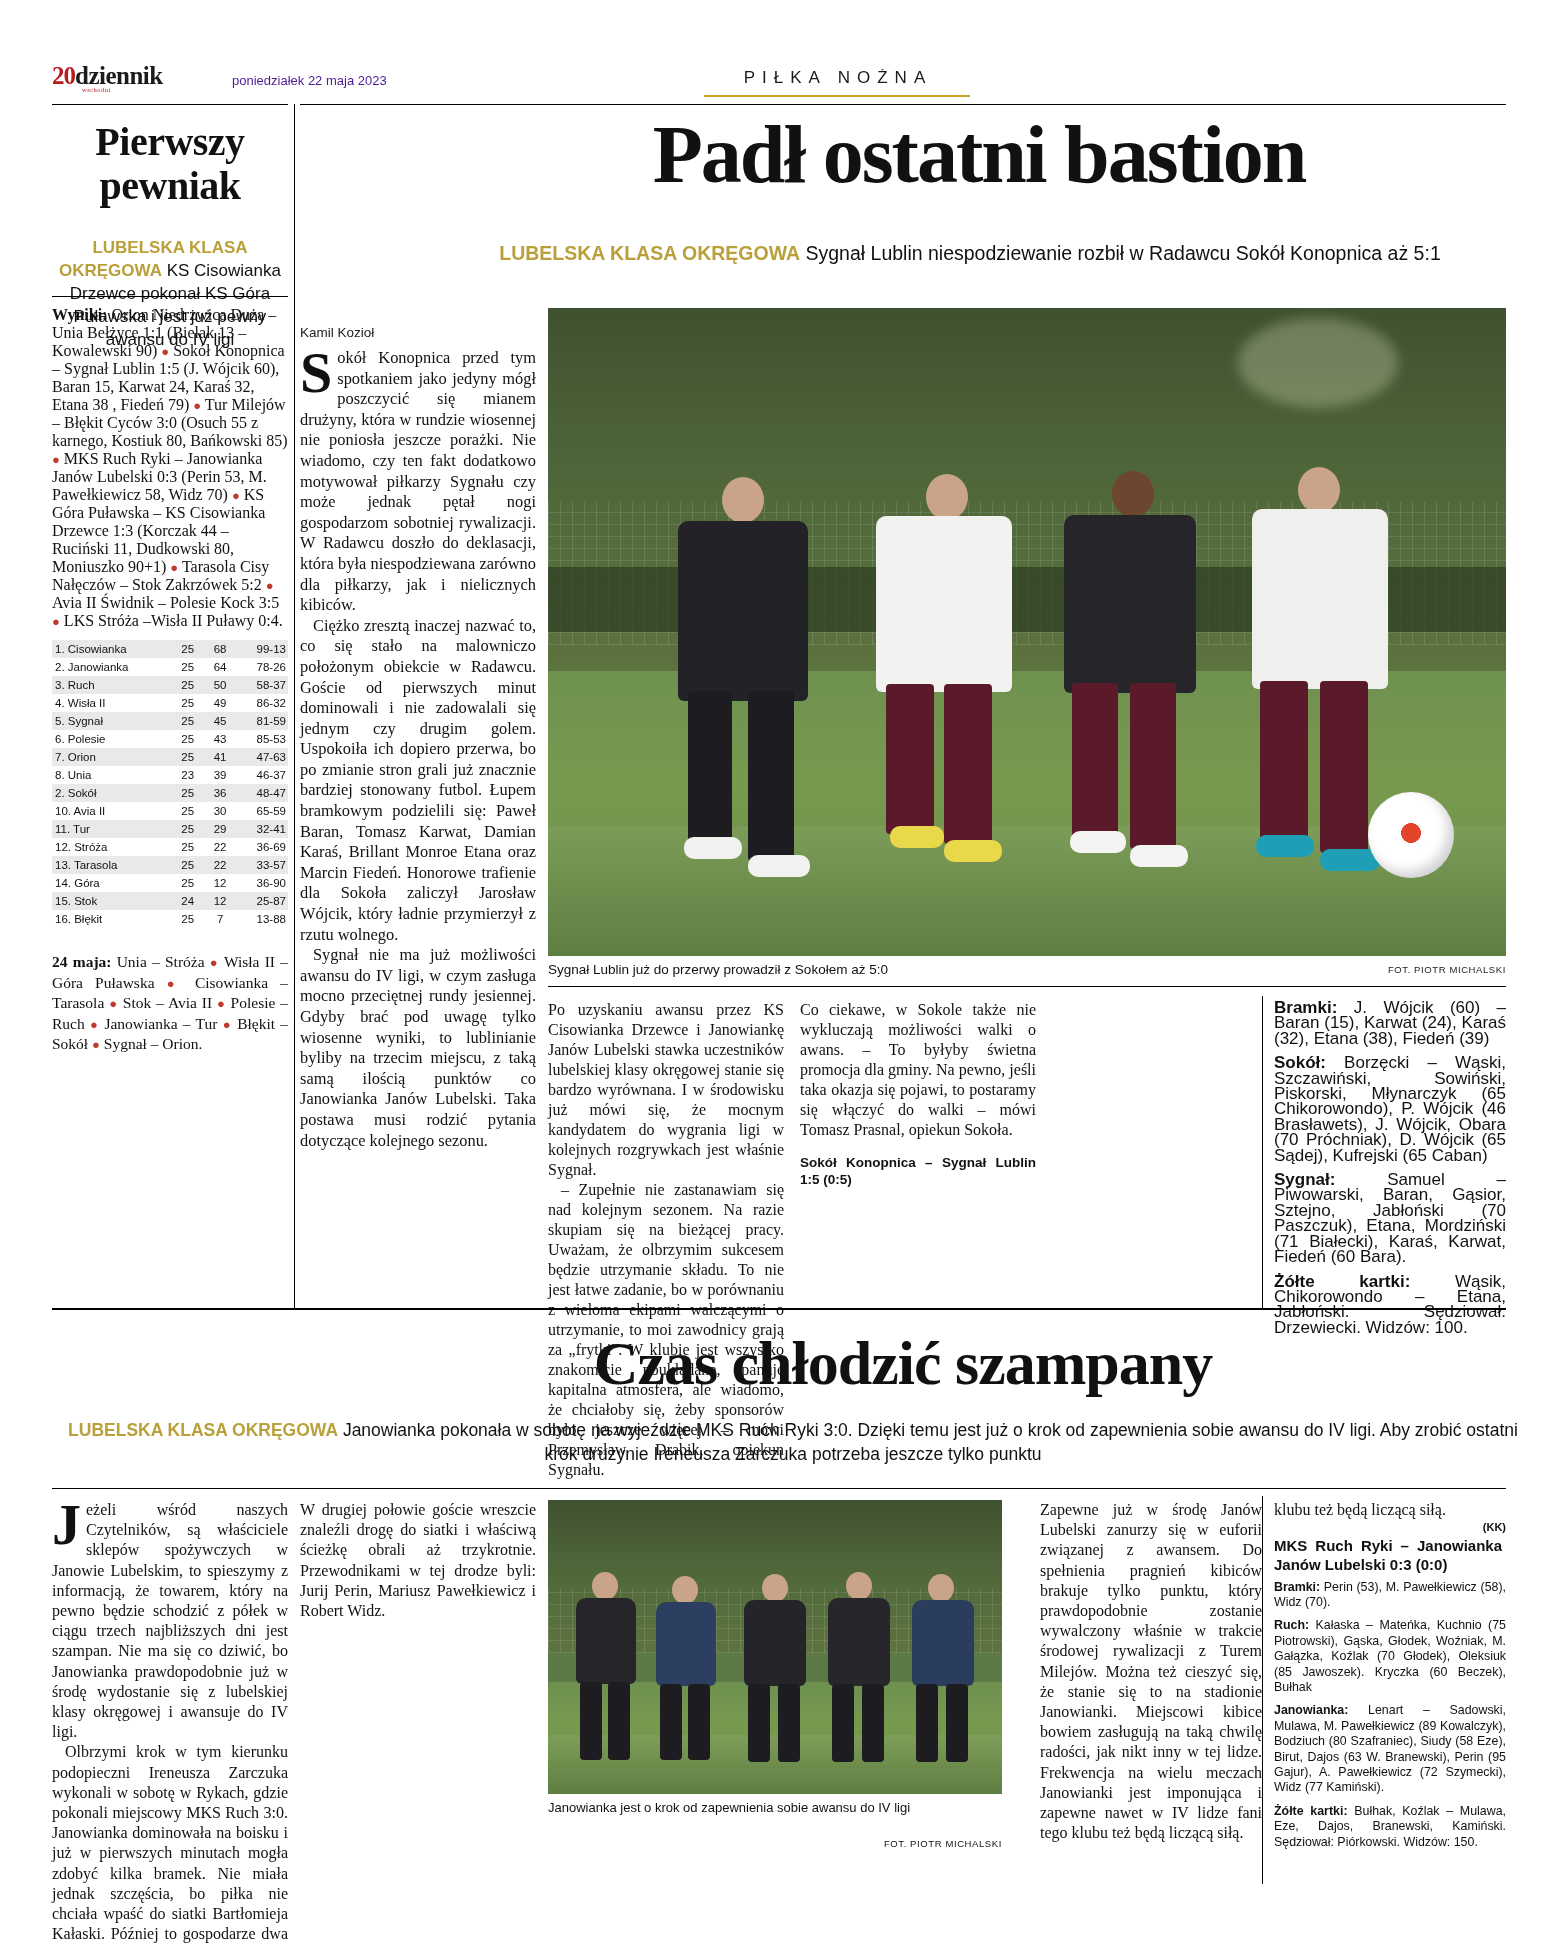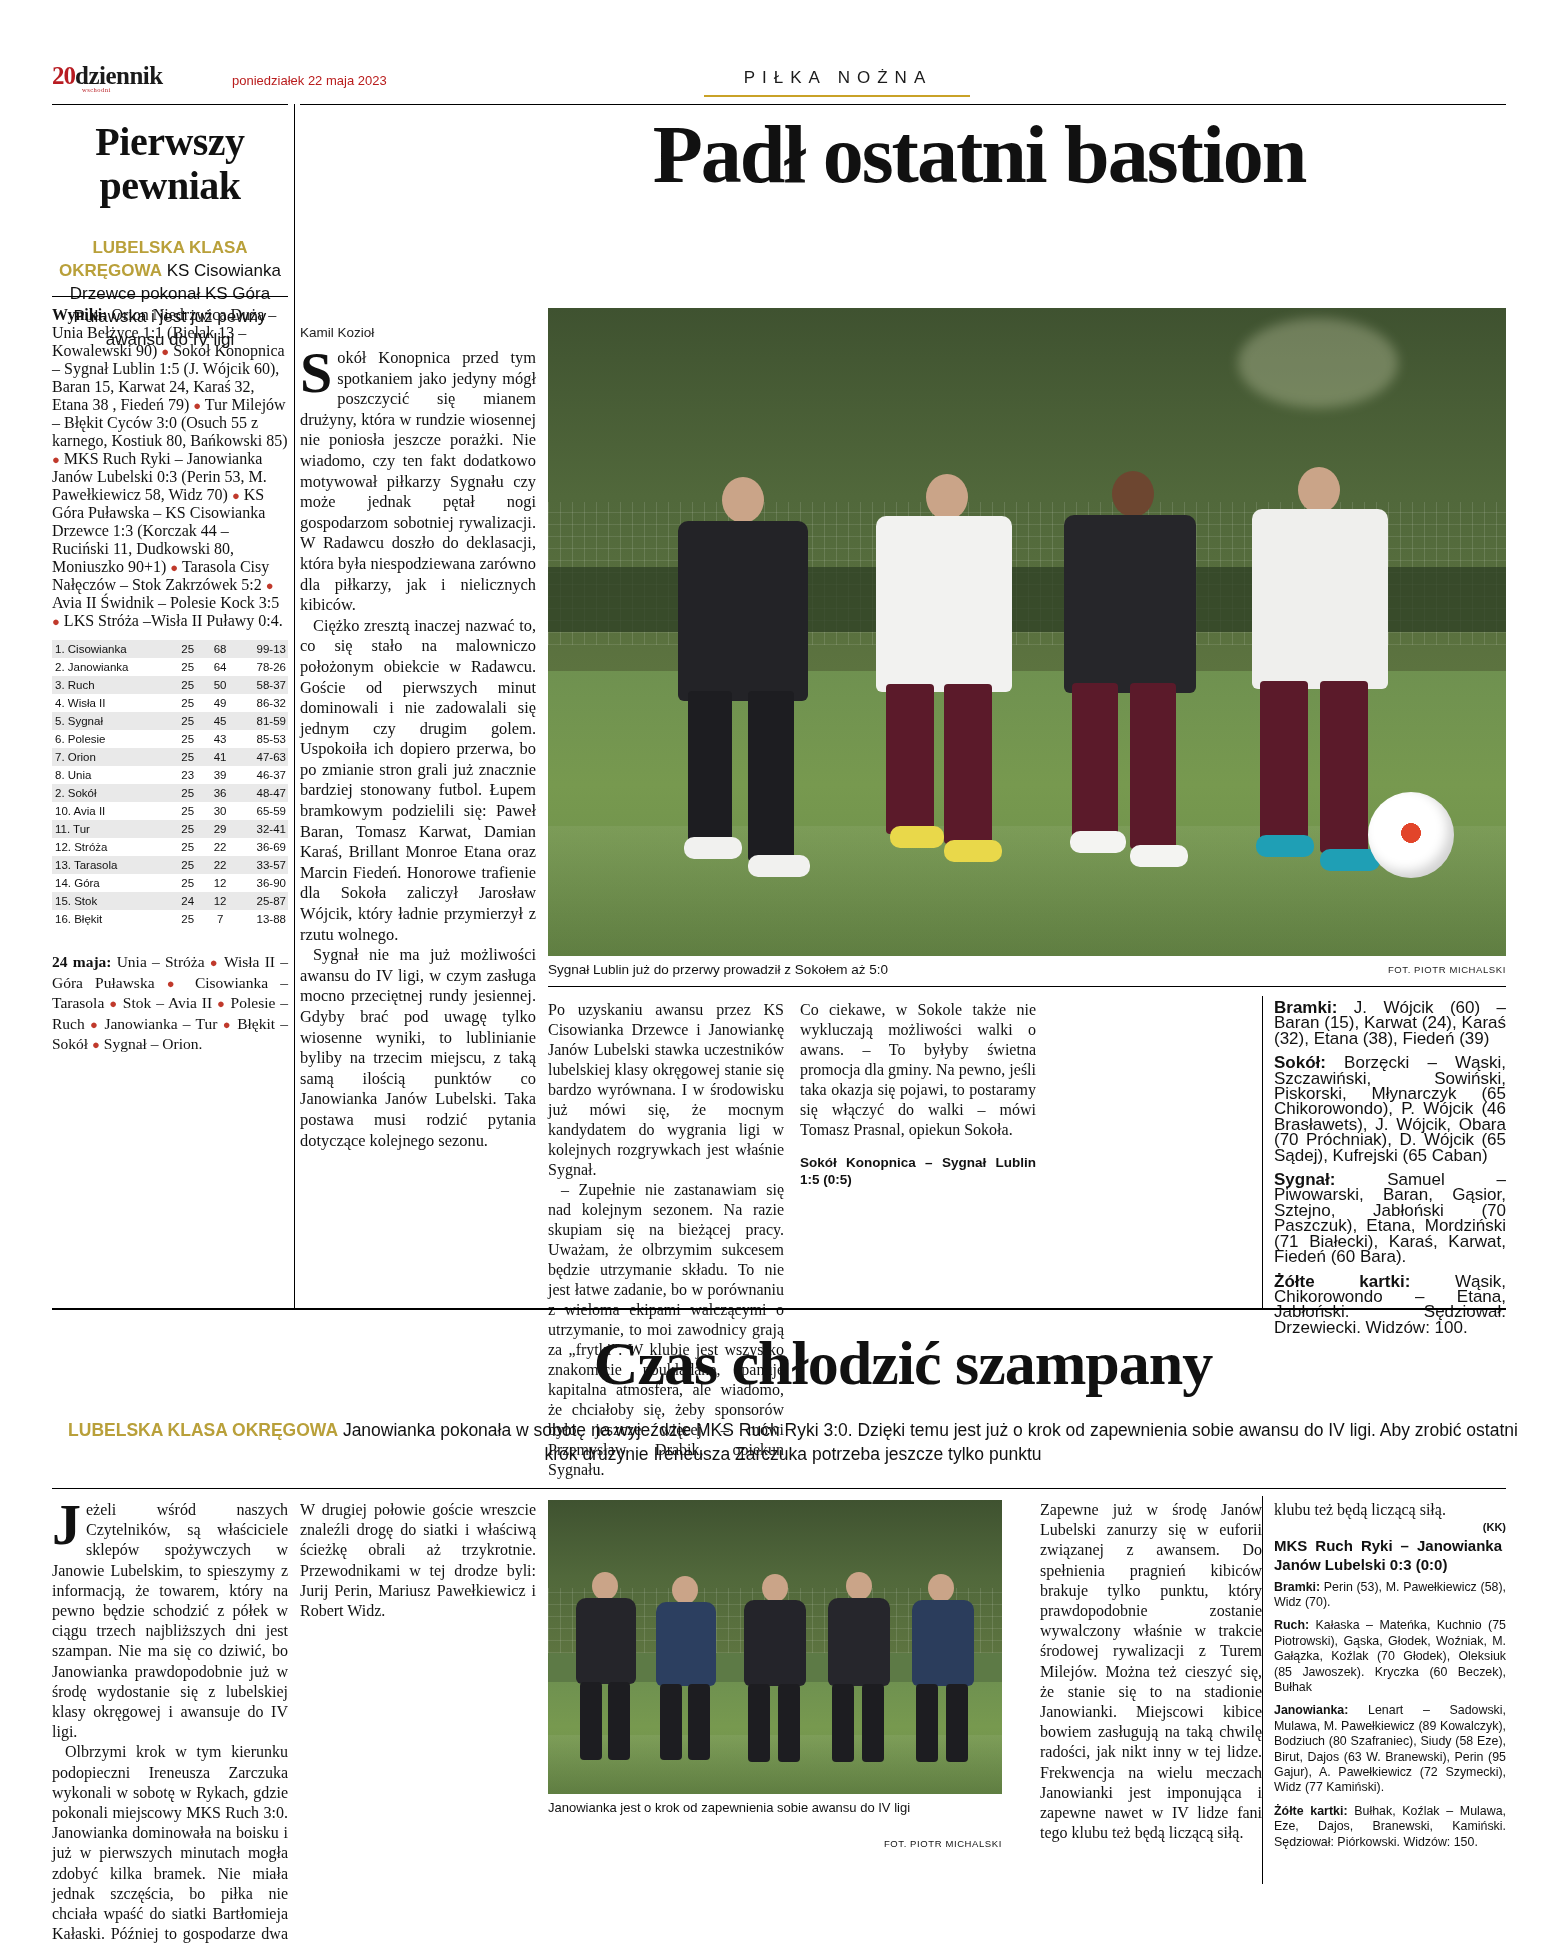--- a/index.html
+++ b/index.html
@@ -5,21 +5,21 @@
   html,body{margin:0;padding:0;background:#fff;}
   body{width:1558px;height:1947px;font-family:"Liberation Serif",serif;color:#111;position:relative;}
   .page{position:relative;width:1558px;height:1947px;padding:0;box-sizing:border-box;}
 
   
   .masthead{position:absolute;left:52px;top:62px;width:1454px;height:34px;}
   .logo{position:absolute;left:0;top:0;display:flex;align-items:baseline;}
   .logo .num{font-family:"Liberation Serif",serif;font-weight:bold;font-size:25px;color:#b81c22;letter-spacing:-1px;}
   .logo .word{font-family:"Liberation Serif",serif;font-weight:bold;font-size:25px;color:#1b1b1b;letter-spacing:-.5px;}
   .logo .sub{position:absolute;left:30px;top:24px;font-size:6.5px;color:#b81c22;letter-spacing:.5px;}
-  .datestamp{position:absolute;left:180px;top:11px;font-family:"Liberation Sans",sans-serif;font-size:13px;color:#b91c1c;}
+  .datestamp{position:absolute;left:180px;top:11px;font-family:"Liberation Sans",sans-serif;font-size:13px;color:#4c1d95;}
   .section-kicker{position:absolute;left:636px;top:6px;width:300px;text-align:center;font-family:"Liberation Sans",sans-serif;font-size:17px;letter-spacing:7px;color:#1b1b1b;}
   .kicker-rule{position:absolute;left:652px;top:33px;width:266px;height:2px;background:#c9a227;}
 
   
   .rail{position:absolute;left:52px;top:120px;width:236px;}
   .rail h2{font-family:"Liberation Serif",serif;font-weight:bold;font-size:40px;line-height:44px;text-align:center;margin:0 0 28px 0;letter-spacing:-.5px;}
   .rail .lead{font-family:"Liberation Sans",sans-serif;font-size:17px;line-height:23px;text-align:center;margin:0 0 10px 0;}
   .rail .lead b.badge{color:#b9a03a;font-weight:bold;}
   .bullet{color:#c0392b;font-size:13px;}
 
@@ -224,20 +224,23 @@
           </tr>
         </tbody>
     </table>
 
     <div class="nextfix">
       <b>24 maja:</b><span> Unia – Stróża <span class="bullet">●</span> Wisła II – Góra Puławska <span class="bullet">●</span> Cisowianka – Tarasola <span class="bullet">●</span> Stok – Avia II <span class="bullet">●</span> Polesie – Ruch <span class="bullet">●</span> Janowianka – Tur <span class="bullet">●</span> Błękit – Sokół <span class="bullet">●</span> Sygnał – Orion.</span>
     </div>
   </div>
 
   <div class="hl1">Padł ostatni bastion</div>
+  <div class="deck1">
+    <span class="badge">LUBELSKA KLASA OKRĘGOWA</span><span> Sygnał Lublin niespodziewanie rozbił w Radawcu Sokół Konopnica aż 5:1</span>
+  </div>
 
   <div class="byline">Kamil Kozioł</div>
 
   <div class="col" style="left:300px;top:348px;width:236px;">
     <p class="first"><span class="dropcap">S</span><span>okół Konopnica przed tym spotkaniem jako jedyny mógł poszczycić się mianem drużyny, która w rundzie wiosennej nie poniosła jeszcze porażki. Nie wiadomo, czy ten fakt dodatkowo motywował piłkarzy Sygnału czy może jednak pętał nogi gospodarzom sobotniej rywalizacji. W Radawcu doszło do deklasacji, która była niespodziewana zarówno dla piłkarzy, jak i nielicznych kibiców.</span></p>
     <p>Ciężko zresztą inaczej nazwać to, co się stało na malowniczo położonym obiekcie w Radawcu. Goście od pierwszych minut dominowali i nie zadowalali się jednym czy drugim golem. Uspokoiła ich dopiero przerwa, bo po zmianie stron grali już znacznie bardziej stonowany futbol. Łupem bramkowym podzielili się: Paweł Baran, Tomasz Karwat, Damian Karaś, Brillant Monroe Etana oraz Marcin Fiedeń. Honorowe trafienie dla Sokoła zaliczył Jarosław Wójcik, który ładnie przymierzył z rzutu wolnego.</p>
     <p>Sygnał nie ma już możliwości awansu do IV ligi, w czym zasługa mocno przeciętnej rundy jesiennej. Gdyby brać pod uwagę tylko wiosenne wyniki, to lublinianie byliby na trzecim miejscu, z taką samą ilością punktów co Janowianka Janów Lubelski. Taka postawa musi rodzić pytania dotyczące kolejnego sezonu.</p>
   </div>
 
   <div class="photo1">

